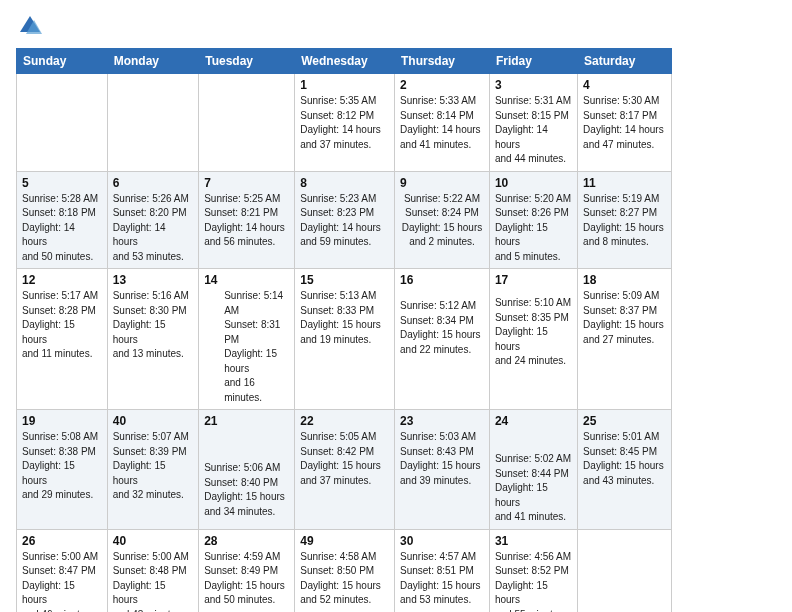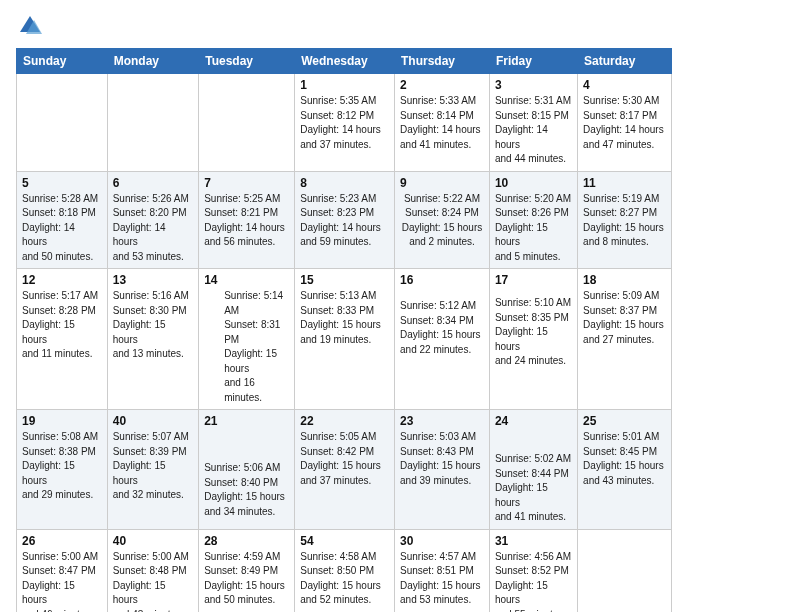--- a/index.html
+++ b/index.html
@@ -327,21 +327,21 @@
 and 48 minutes.</div>
           </td>
           <td>
             <div class="day-num">28</div>
             <div class="day-info" style="white-space: pre-line;">Sunrise: 4:59 AM
 Sunset: 8:49 PM
 Daylight: 15 hours
 and 50 minutes.</div>
           </td>
           <td>
-            <div class="day-num">54</div>
+            <div class="day-num">49</div>
             <div class="day-info" style="white-space: pre-line;">Sunrise: 4:58 AM
 Sunset: 8:50 PM
 Daylight: 15 hours
 and 52 minutes.</div>
           </td>
           <td>
             <div class="day-num">30</div>
             <div class="day-info" style="white-space: pre-line;">Sunrise: 4:57 AM
 Sunset: 8:51 PM
 Daylight: 15 hours

